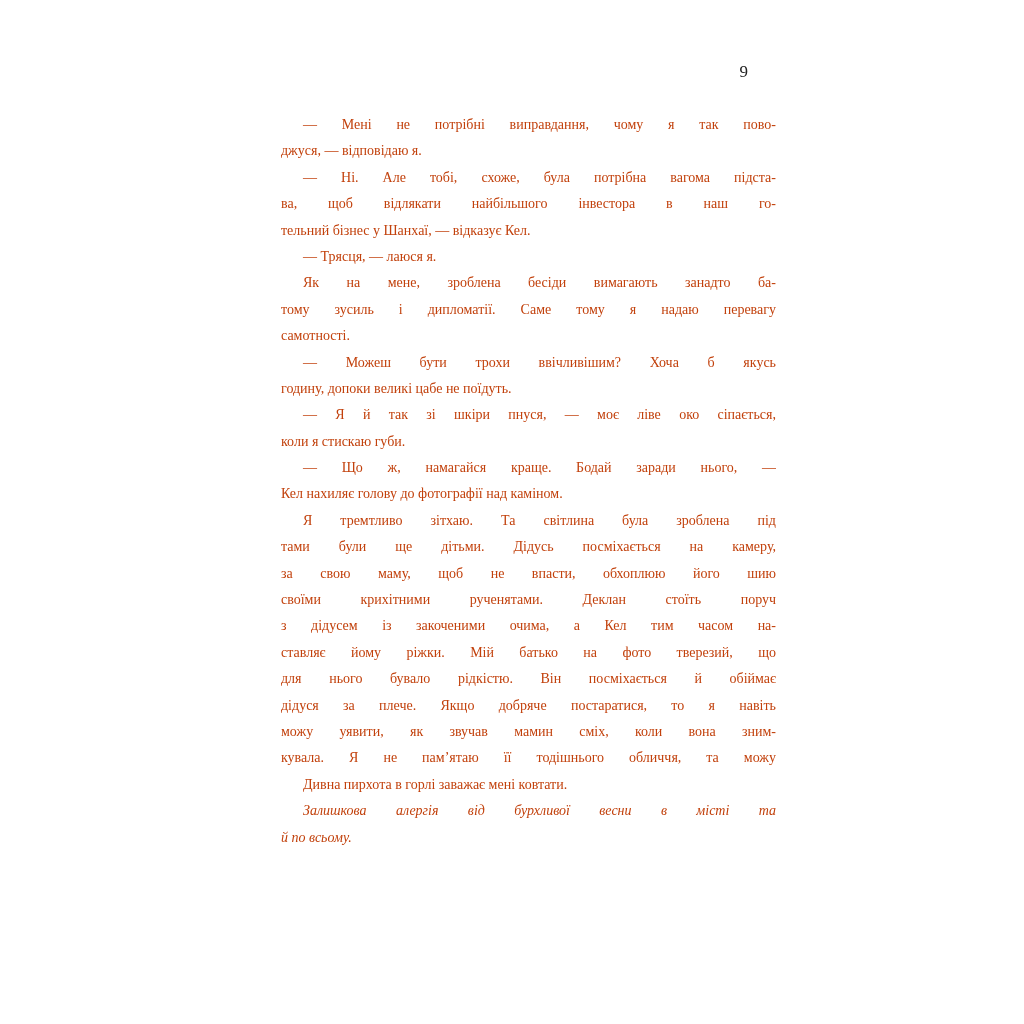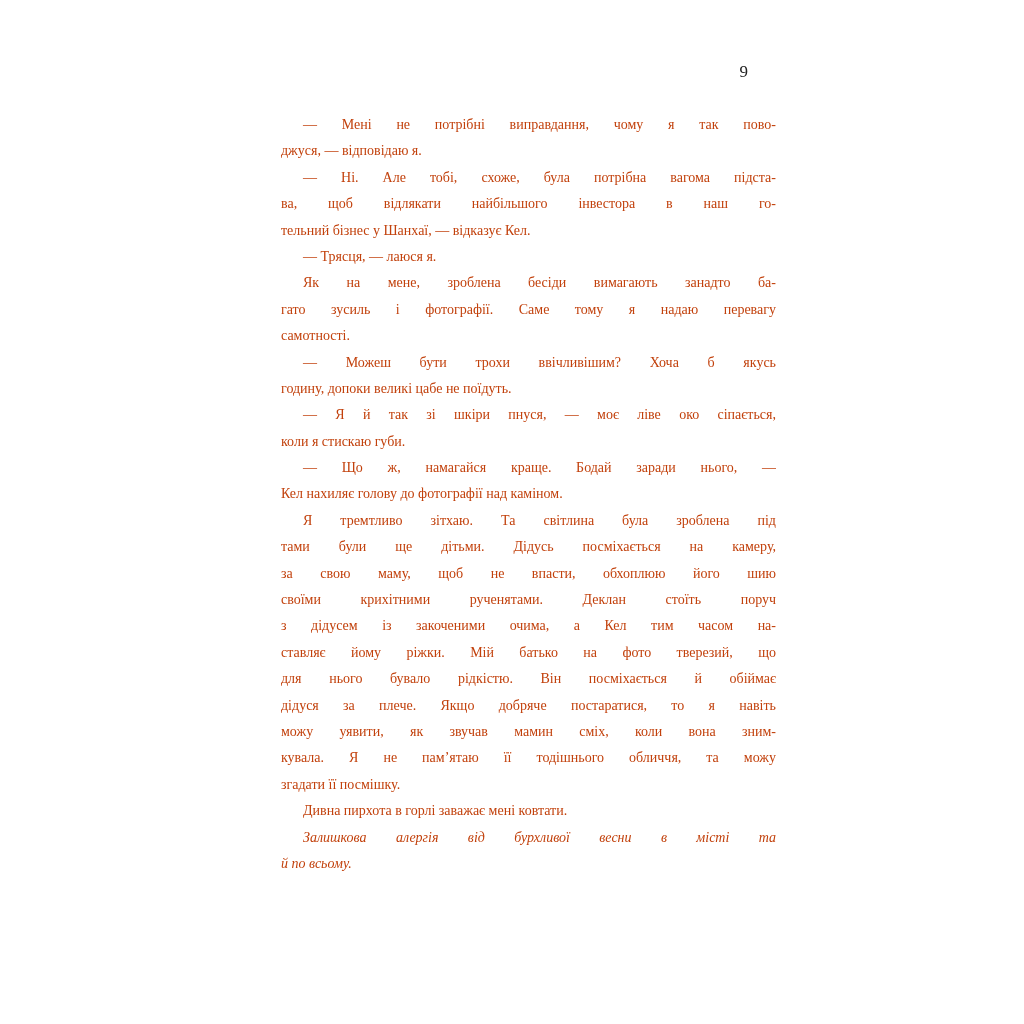--- a/index.html
+++ b/index.html
@@ -66,36 +66,35 @@
 <div class="page">
   <div class="page-number">9</div>
   <div class="text-block">
       <div class="line first">— Мені не потрібні виправдання, чому я так пово-</div>
       <div class="line last">джуся, — відповідаю я.</div>
       <div class="line first">— Ні. Але тобі, схоже, була потрібна вагома підста-</div>
       <div class="line">ва, щоб відлякати найбільшого інвестора в наш го-</div>
       <div class="line last">тельний бізнес у Шанхаї, — відказує Кел.</div>
       <div class="line first last">— Трясця, — лаюся я.</div>
       <div class="line first">Як на мене, зроблена бесіди вимагають занадто ба-</div>
-      <div class="line">гато зусиль і фотографії. Саме тому я надаю перевагу</div>
+      <div class="line">тому зусиль і дипломатії. Саме тому я надаю перевагу</div>
       <div class="line last">самотності.</div>
       <div class="line first">— Можеш бути трохи ввічливішим? Хоча б якусь</div>
       <div class="line last">годину, допоки великі цабе не поїдуть.</div>
       <div class="line first">— Я й так зі шкіри пнуся, — моє ліве око сіпається,</div>
       <div class="line last">коли я стискаю губи.</div>
       <div class="line first">— Що ж, намагайся краще. Бодай заради нього, —</div>
       <div class="line last">Кел нахиляє голову до фотографії над каміном.</div>
       <div class="line first">Я тремтливо зітхаю. Та світлина була зроблена під</div>
       <div class="line">тами були ще дітьми. Дідусь посміхається на камеру,</div>
       <div class="line">за свою маму, щоб не впасти, обхоплюю його шию</div>
       <div class="line">своїми крихітними рученятами. Деклан стоїть поруч</div>
       <div class="line">з дідусем із закоченими очима, а Кел тим часом на-</div>
       <div class="line">ставляє йому ріжки. Мій батько на фото тверезий, що</div>
       <div class="line">для нього бувало рідкістю. Він посміхається й обіймає</div>
       <div class="line">дідуся за плече. Якщо добряче постаратися, то я навіть</div>
       <div class="line">можу уявити, як звучав мамин сміх, коли вона зним-</div>
       <div class="line">кувала. Я не пам’ятаю її тодішнього обличчя, та можу</div>
-      <div class="line last">згадати її посмішку.</div>
       <div class="line first last">Дивна пирхота в горлі заважає мені ковтати.</div>
       <div class="line first italic">Залишкова алергія від бурхливої весни в місті та</div>
       <div class="line last italic">й по всьому.</div>
     </div>
 </div>
 
 </body></html>

